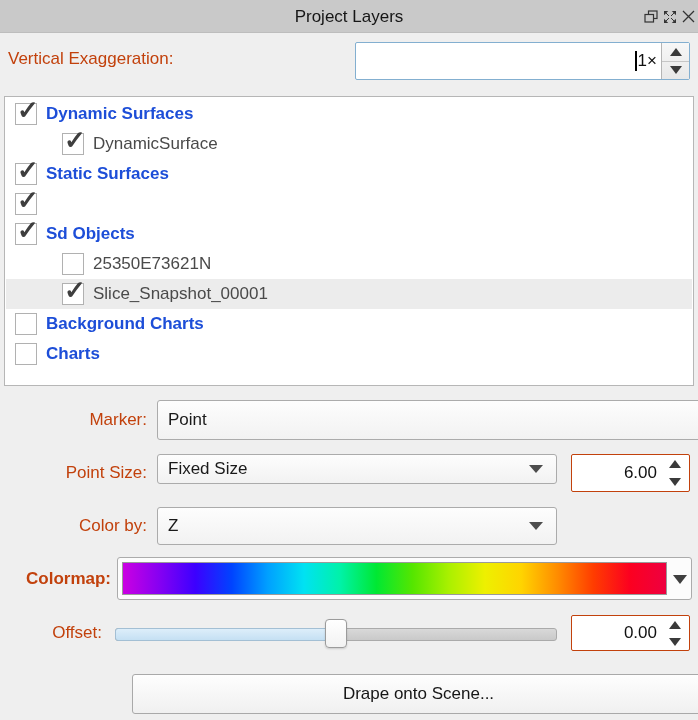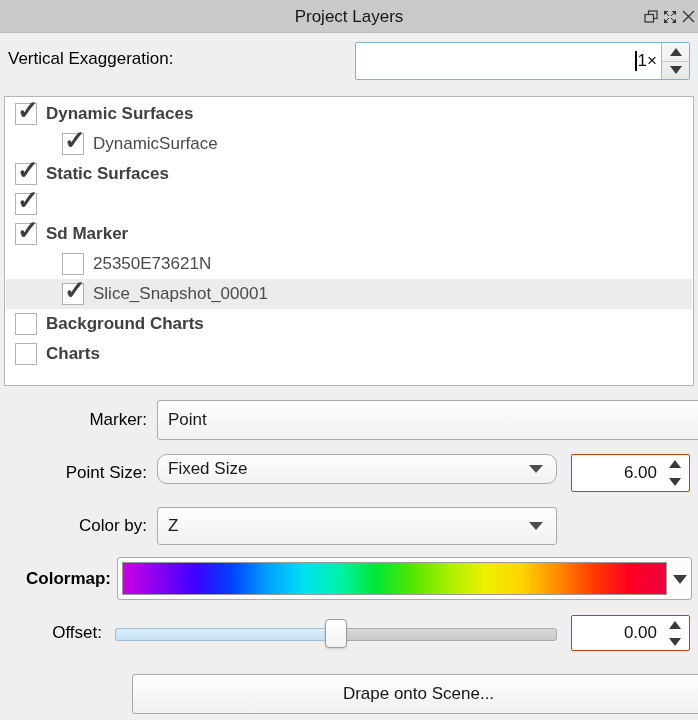--- a/index.html
+++ b/index.html
@@ -18,21 +18,21 @@
   .titlebar .title {
     position:absolute; left:0; right:0; top:0; height:33px;
     text-align:center; line-height:33px; font-size:17px; color:#161616;
   }
   .tb-btn {
     position:absolute; top:8px; width:17px; height:17px;
     display:flex; align-items:center; justify-content:center; cursor:default;
   }
   .tb-float { left:642px; } .tb-expand { left:661px; } .tb-close { left:680px; }
   
-  .form-label { position:absolute; font-size:17px; color:#000000; white-space:nowrap; }
+  .form-label { position:absolute; font-size:17px; color:#c2410c; white-space:nowrap; }
   .ralign { text-align:right; }
   .combo {
     position:absolute; background:linear-gradient(#fdfdfd,#f2f2f2);
     border:1px solid #ababab; border-radius:3px;
     font-size:17px; color:#1a1a1a;
   }
   .combo .combo-text { position:absolute; left:10px; top:0; bottom:0; display:flex; align-items:center; }
   .combo-arrow {
     position:absolute; right:13px; top:50%; margin-top:-4px;
     width:0; height:0; border-left:7px solid transparent; border-right:7px solid transparent;
@@ -70,27 +70,27 @@
     position:relative; width:22px; height:22px; background:#ffffff;
     border:1px solid #b1b1b1; flex:0 0 auto;
   }
   .cb .check {
     position:absolute; left:1px; top:-7px; font-size:26px; font-weight:bold;
     color:#3e3e3e; line-height:1;
   }
   .lvl0 { padding-left:9px; }
   .lvl1 { padding-left:56px; }
   .tree-label { margin-left:9px; font-size:17px; white-space:nowrap; }
-  .lvl0 .tree-label { font-weight:bold; color:#404040; }
+  .lvl0 .tree-label { font-weight:bold; color:#1d4ed8; }
   .lvl1 .tree-label { font-weight:normal; color:#4a4a4a; }
   
   .marker-label { left:0; top:400px; width:147px; height:40px; line-height:40px; }
   .marker-combo { left:157px; top:400px; width:585px; height:40px; }
   .ps-label { left:0; top:454px; width:147px; height:38px; line-height:38px; }
-  .ps-combo { left:157px; top:454px; width:400px; height:30px;border-radius:10px; }
+  .ps-combo { left:157px; top:454px; width:400px; height:30px; }
   .ps-spin { left:571px; top:454px; width:119px; height:38px; }
   .cby-label { left:0; top:507px; width:147px; height:38px; line-height:38px; }
   .cby-combo { left:157px; top:507px; width:400px; height:38px; }
   .cmap-label { left:0; top:557px; width:111px; height:43px; line-height:43px;font-weight:bold; }
   .cmap-box {
     position:absolute; left:117px; top:557px; width:575px; height:43px;
     background:#fcfcfc; border:1px solid #ababab; border-radius:3px;
   }
   .cmap-gradient {
     position:absolute; left:4px; top:4px; bottom:4px; right:24px;
@@ -190,21 +190,21 @@
     </div>
     <div class="tree-row lvl0" style="top:92px">
       <span class="cb">
           <span class="check">✓</span>
         </span>
     </div>
     <div class="tree-row lvl0" style="top:122px">
       <span class="cb">
           <span class="check">✓</span>
         </span>
-      <span class="tree-label">Sd Marker</span>
+      <span class="tree-label">Sd Objects</span>
     </div>
     <div class="tree-row lvl1" style="top:152px">
       <span class="cb">
           <span class="check"></span>
         </span>
       <span class="tree-label">25350E73621N</span>
     </div>
     <div class="tree-row lvl1 hl" style="top:182px">
       <span class="cb">
           <span class="check">✓</span>

